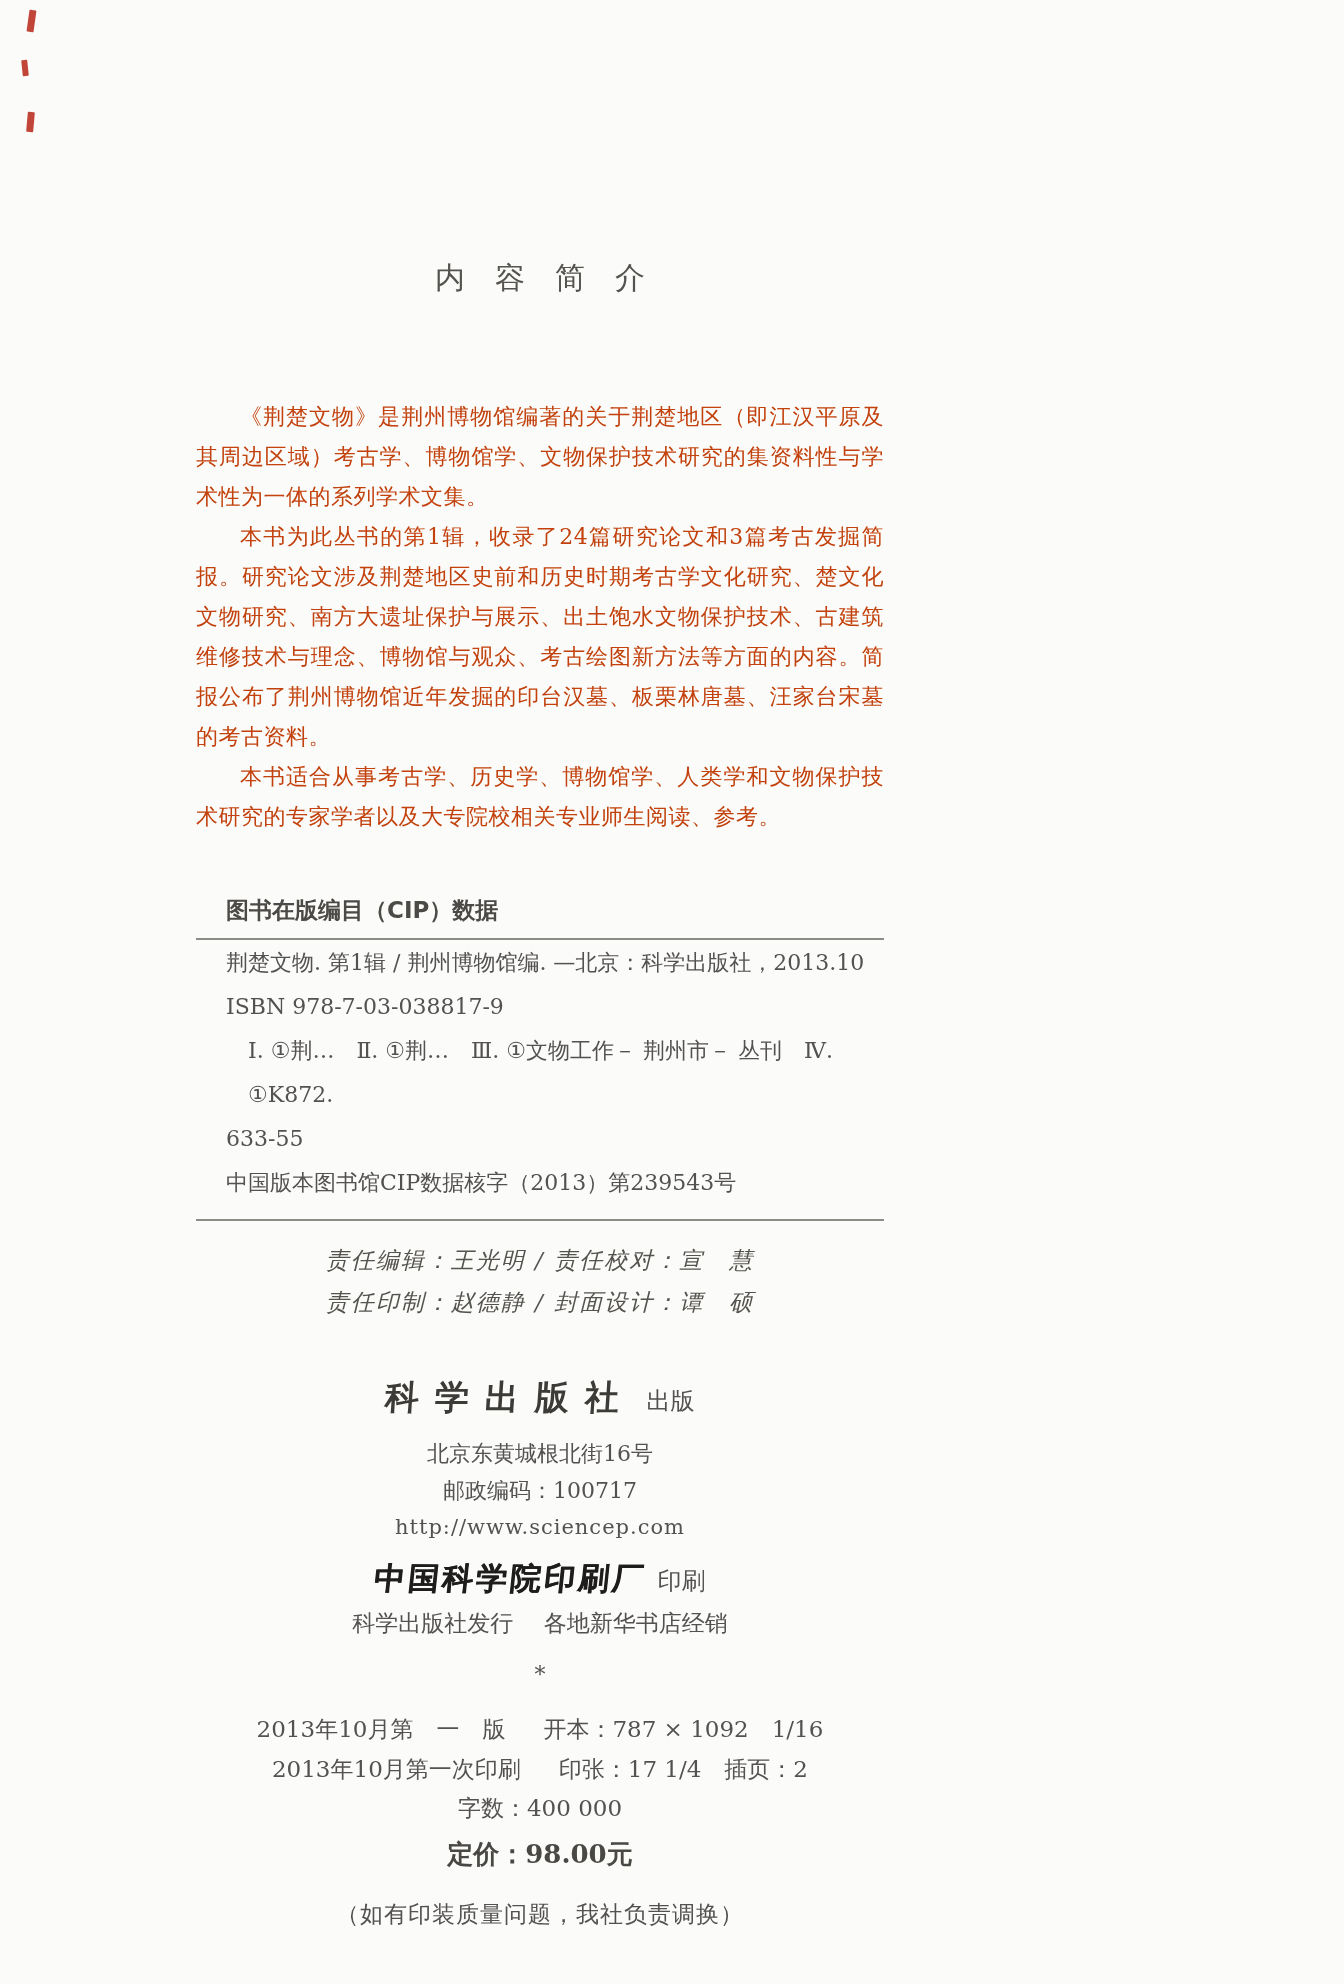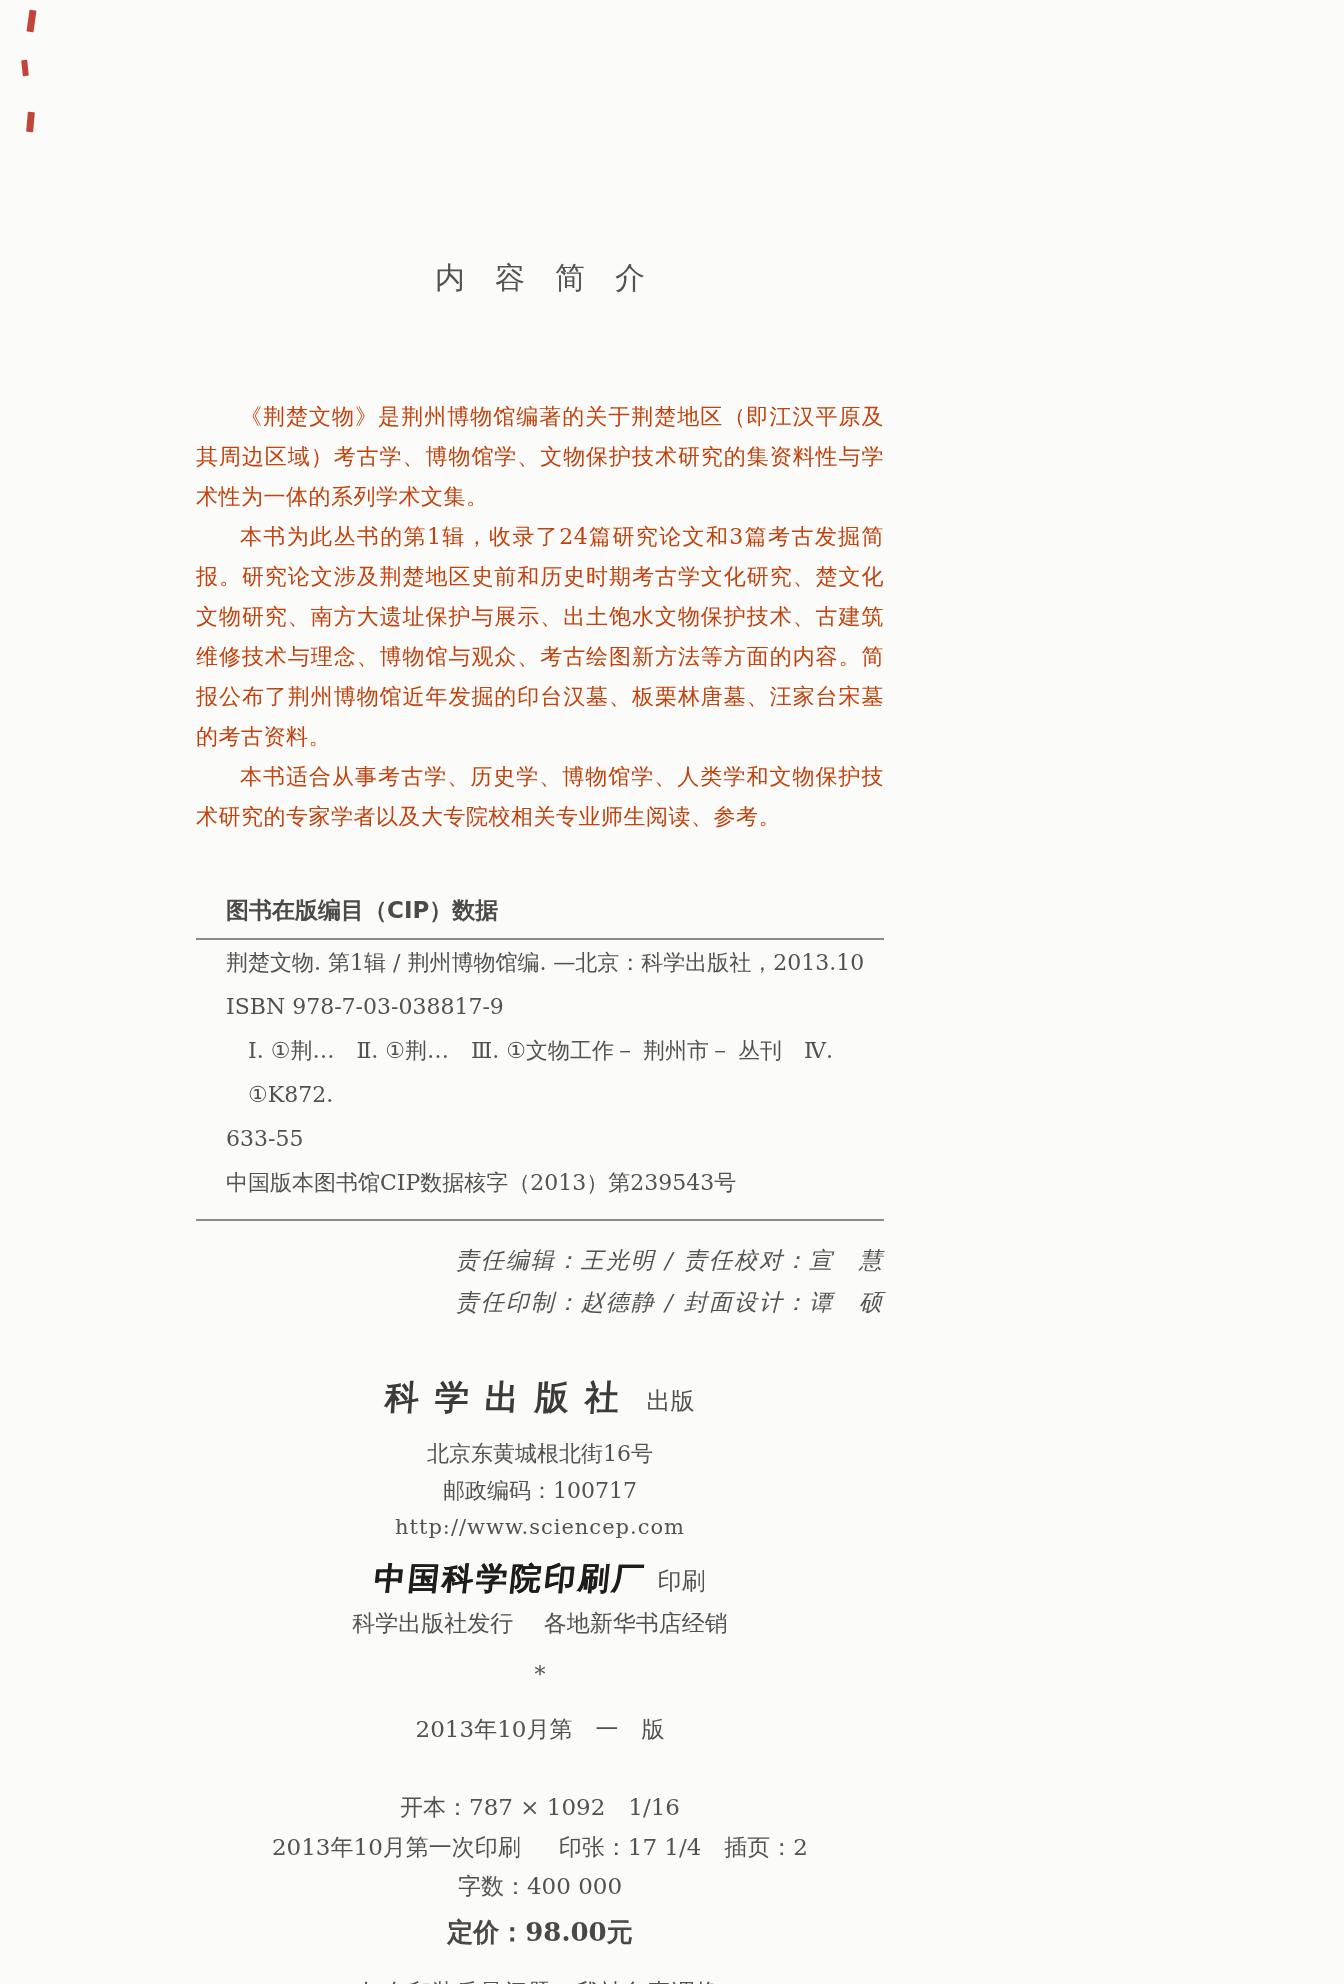--- a/index.html
+++ b/index.html
@@ -45,21 +45,21 @@
     width: 688px;
   }
   .cip-lines { padding: 1px 0 14px 30px; }
   .cip-line {
     margin: 0;
     font-size: 22px; line-height: 44px;
     color: #545250;
   }
   .cip-line.indent { padding-left: 22px; }
 
-  .credits { margin-top: 18px; text-align: right; }
+  .credits { margin-top: 18px; text-align: center; }
   .credit-line {
     margin: 0;
     font-style: italic;
     font-size: 23px; line-height: 42px;
     color: #55534f;
     letter-spacing: 2px;
   }
 
   .pub-block { text-align: center; }
   .logo-line { margin-top: 52px; }
@@ -86,21 +86,21 @@
     text-shadow: 0.6px 0 #1e1d1b;
   }
   .dist-line { margin-top: 8px; font-size: 23px; color: #545250; }
   .star { margin-top: 14px; font-size: 22px; color: #545250; }
 
   .edition { text-align: center; }
   .ed-row {
     display: flex; justify-content: center; gap: 38px;
     font-size: 23px; line-height: 40px; color: #545250;
   }
-  .ed-row.first { margin-top: 16px; flex-direction: column; }
+  .ed-row.first { margin-top: 16px; }
   .ed-center { font-size: 23px; line-height: 38px; color: #545250; margin: 0; }
   .price-line {
     margin-top: 8px;
     font-size: 26px; font-weight: bold; color: #4a4845;
   }
   .note-line { margin-top: 22px; font-size: 23px; color: #545250; letter-spacing: 1px; }
 
   .scan-mark {
     position: absolute;
     background: #c2453a;

